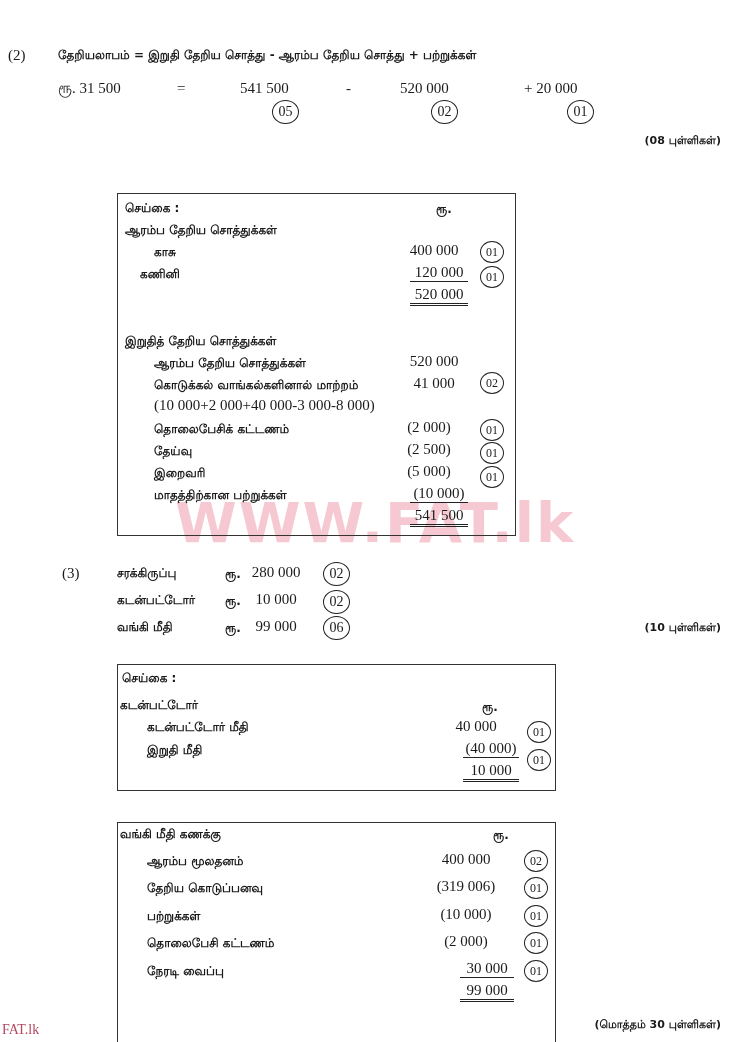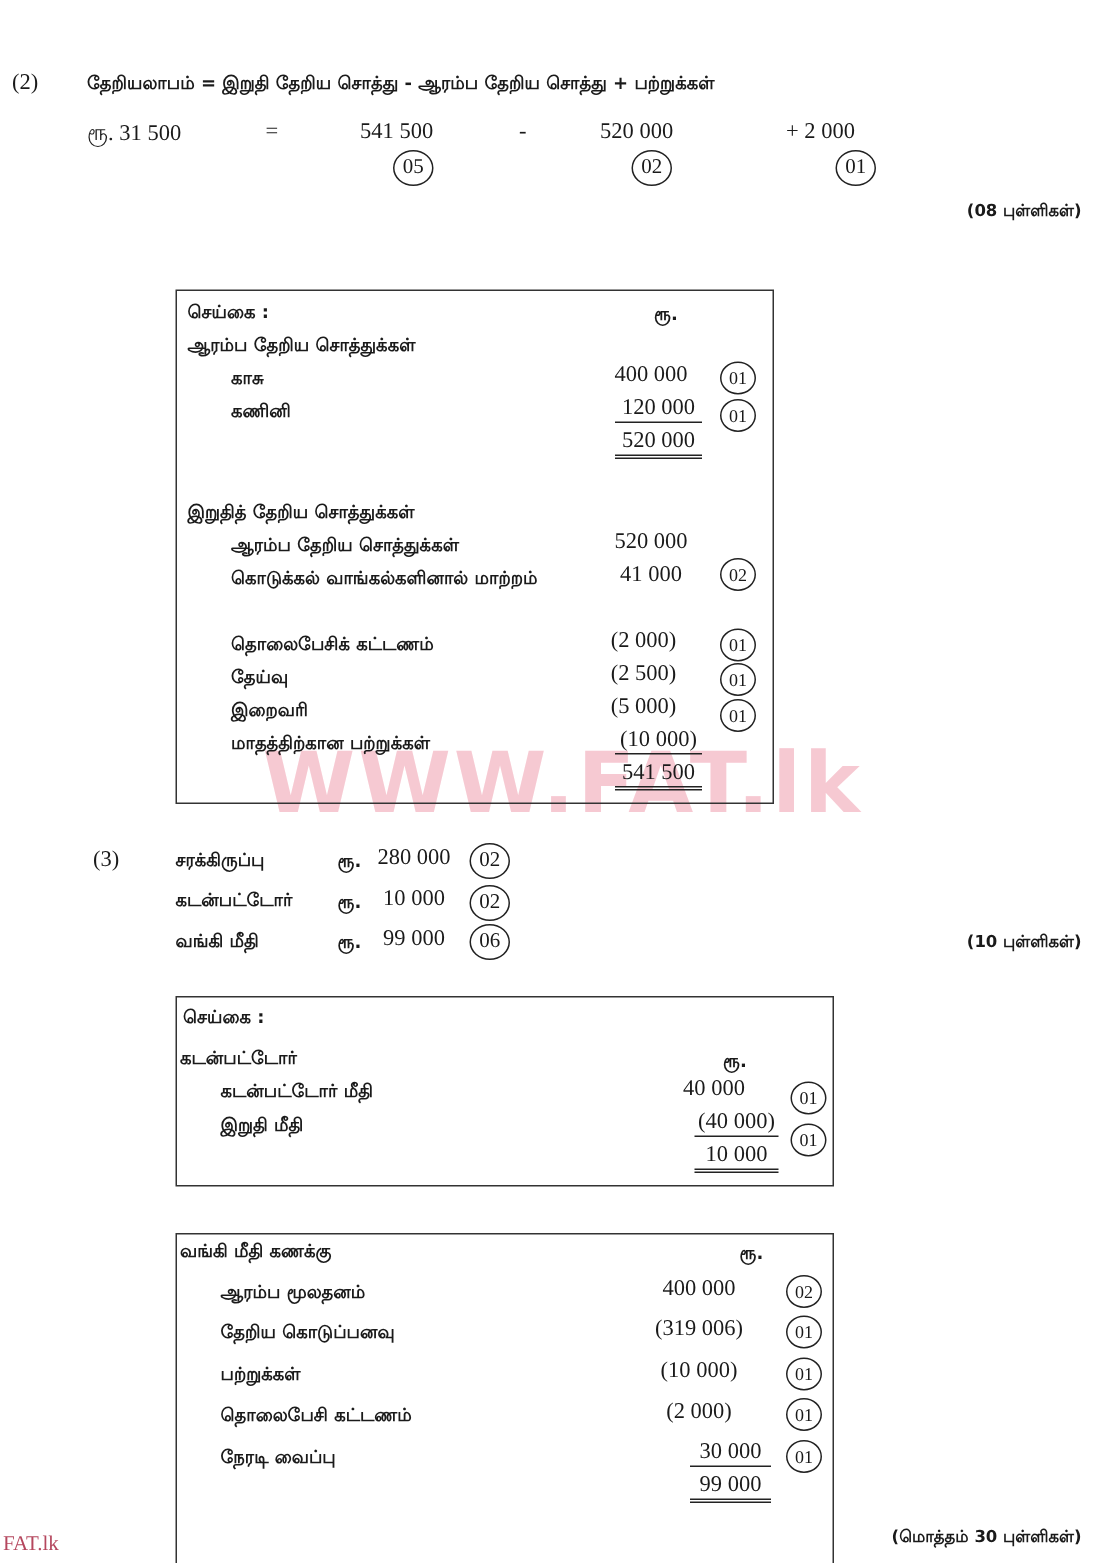--- a/index.html
+++ b/index.html
@@ -6,21 +6,21 @@
     html, body { width: 743px; height: 1042px; background: #ffffff; overflow: hidden; }
     body { position: relative; font-family: "Liberation Serif", serif; color: #1a1a1a; }
     .abs { position: absolute; white-space: nowrap; }
     .ta { font-family: "DejaVu Sans", sans-serif; font-weight: bold; font-size: 12px; }
     .num { font-family: "Liberation Serif", serif; font-size: 15px; }
     .circ {
       position: absolute; width: 24px; height: 22px; border: 1.2px solid #222;
       border-radius: 50%; font-family: "Liberation Serif", serif; font-size: 12px;
       display: flex; align-items: center; justify-content: center; background: transparent;
     }
-    .circ.big { width: 27px; height: 24px; font-size: 14px; }
+    .circ.big { width: 27px; height: 24px; font-size: 14px; margin-left: 10px; }
     .box { position: absolute; border: 1.3px solid #333; }
     .uline { border-bottom: 1.2px solid #222; }
     .dline { border-bottom: 3px double #222; }
     .r { text-align: center; }
     .watermark {
       position: absolute; left: 175px; top: 490px; font-family: "DejaVu Sans", sans-serif;
       font-weight: bold; font-size: 56px; color: #f4b8c4; letter-spacing: 2px; opacity: 0.75;
       z-index: 0; white-space: nowrap;
     }
     .footer-mark { position: absolute; left: 2px; top: 1022px; font-family: "Liberation Serif", serif;
@@ -36,52 +36,53 @@
 <div class="content">
 
   <div class="abs num" style="left:8px;top:47px;font-size:15px;">(2)</div>
   <div class="abs ta" style="left:58px;top:48px;font-size:12px;">தேறியலாபம் = இறுதி தேறிய சொத்து - ஆரம்ப தேறிய சொத்து + பற்றுக்கள்</div>
 
   <div class="abs num" style="left:58px;top:80px;">ரூ. 31 500</div>
   <div class="abs num" style="left:177px;top:80px;">=</div>
   <div class="abs num" style="left:240px;top:80px;">541 500</div>
   <div class="abs num" style="left:346px;top:80px;">-</div>
   <div class="abs num" style="left:400px;top:80px;">520 000</div>
-  <div class="abs num" style="left:524px;top:80px;">+ 2 000</div>
+  <div class="abs num" style="left:524px;top:80px;">+ 20 000</div>
 
   <div class="circ big" style="left:262px;top:100px;">05</div>
   <div class="circ big" style="left:421px;top:100px;">02</div>
   <div class="circ big" style="left:557px;top:100px;">01</div>
 
   <div class="abs ta" style="right:22px;top:134px;font-size:11px;">(08 புள்ளிகள்)</div>
 
   <div class="box" style="left:117px;top:193px;width:399px;height:343px;">
     <div class="abs ta" style="left:7px;top:7px;">செய்கை :</div>
     <div class="abs ta" style="left:318px;top:8px;">ரூ.</div>
     <div class="abs ta" style="left:7px;top:29px;">ஆரம்ப தேறிய சொத்துக்கள்</div>
 
     <div class="abs ta" style="left:36px;top:51px;">காசு</div>
     <div class="abs num r" style="left:282px;top:48px;width:68px;">400 000</div>
     <div class="circ" style="left:362px;top:47px;">01</div>
 
-    <div class="abs ta" style="left:36px;top:73px;">கணினி</div>
+    <div class="abs ta" style="left:22px;top:73px;">கணினி</div>
     <div class="abs num r uline" style="left:292px;top:70px;width:58px;">120 000</div>
     <div class="circ" style="left:362px;top:72px;">01</div>
 
     <div class="abs num r dline" style="left:292px;top:92px;width:58px;">520 000</div>
 
     <div class="abs ta" style="left:7px;top:140px;">இறுதித் தேறிய சொத்துக்கள்</div>
 
     <div class="abs ta" style="left:36px;top:162px;">ஆரம்ப தேறிய சொத்துக்கள்</div>
     <div class="abs num r" style="left:282px;top:159px;width:68px;">520 000</div>
 
     <div class="abs ta" style="left:36px;top:184px;">கொடுக்கல் வாங்கல்களினால் மாற்றம்</div>
     <div class="abs num r" style="left:282px;top:181px;width:68px;">41 000</div>
     <div class="circ" style="left:362px;top:178px;">02</div>
 
+    <div class="abs num" style="left:36px;top:203px;">(10 000+2 000+40 000-3 000-8 000)</div>
 
     <div class="abs ta" style="left:36px;top:228px;">தொலைபேசிக் கட்டணம்</div>
     <div class="abs num r" style="left:272px;top:225px;width:78px;">(2 000)</div>
     <div class="circ" style="left:362px;top:225px;">01</div>
 
     <div class="abs ta" style="left:36px;top:250px;">தேய்வு</div>
     <div class="abs num r" style="left:272px;top:247px;width:78px;">(2 500)</div>
     <div class="circ" style="left:362px;top:248px;">01</div>
 
     <div class="abs ta" style="left:36px;top:272px;">இறைவரி</div>

